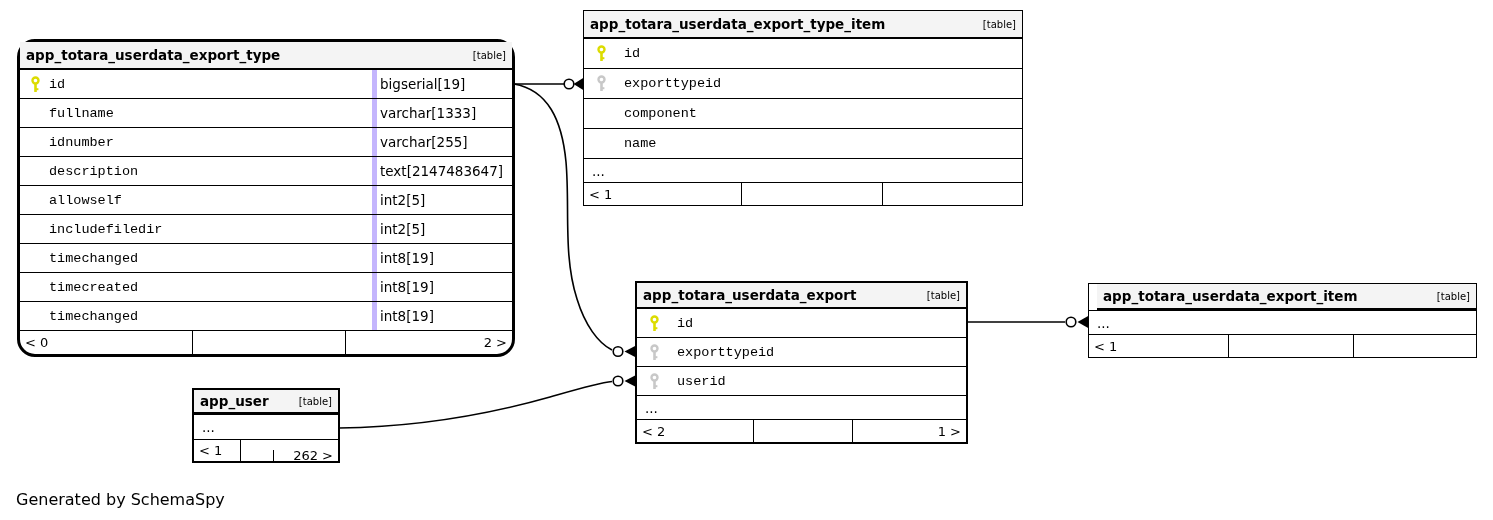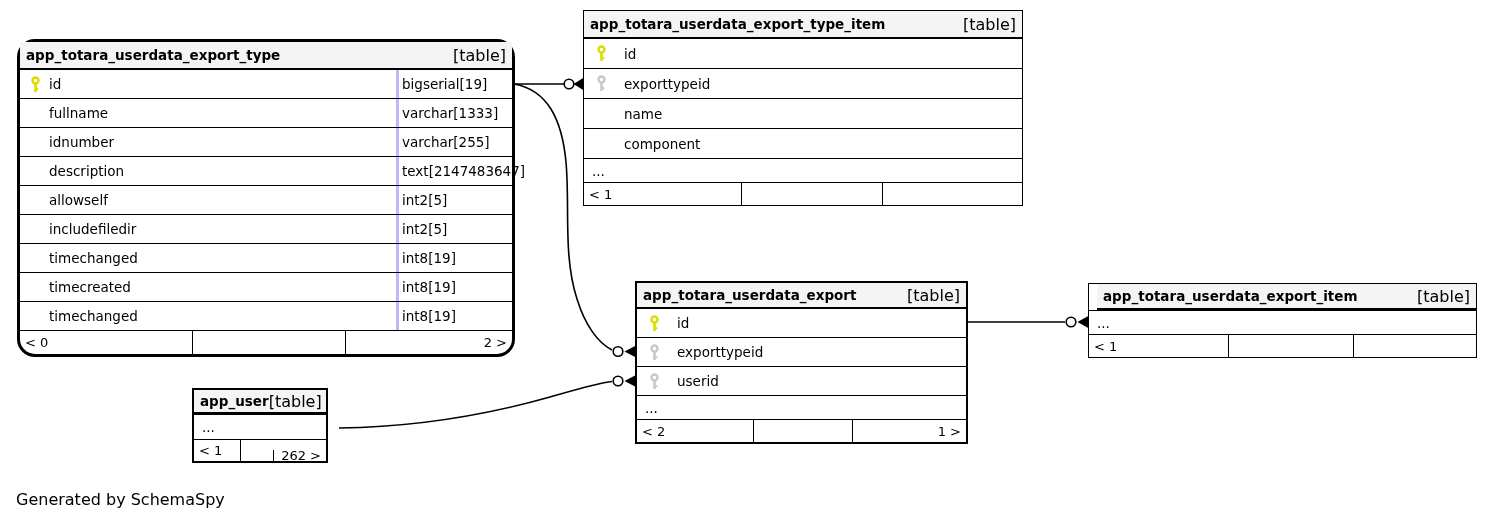--- a/index.html
+++ b/index.html
@@ -9,31 +9,31 @@
   }
   #wires{position:absolute;left:0;top:0;z-index:0;}
   .tbl{position:absolute;background:#fff;border:1px solid #000;z-index:1;box-sizing:border-box;}
   .tbl.b3{border-width:3px;}
   .tbl.b2{border-width:2px;}
   .hdr{
     background:var(--header-bg,#f4f4f4);border-bottom:2px solid #000;
     display:flex;justify-content:space-between;align-items:center;
     padding:0 6px;font-weight:bold;font-size:13.5px;
   }
-  .ttag{font-weight:normal;font-size:16px;}
+  .ttag{font-weight:normal;font-size:10px;}
   .tname{cursor:pointer;}
   .row{display:flex;align-items:center;font-size:13.5px;}
   .row + .row, .ell, .foot{border-top:1px solid #000;}
   .namecell{display:flex;align-items:center;height:100%;box-sizing:border-box;}
   .keyslot{width:11px;height:17px;margin-left:10px;flex:0 0 11px;}
   .keyslot.empty svg{visibility:hidden;}
-  .colname{margin-left:9px;white-space:nowrap;}
+  .colname{margin-left:9px;white-space:nowrap;font-family:Liberation Mono, monospace;}
   .t1 .colname{margin-left:8px;}
-  .typecell{border-left:3px solid #c4b5fd;height:100%;flex:1;display:flex;align-items:center;
-    padding-left:3px;box-sizing:border-box;white-space:nowrap;margin-left:24px;}
+  .typecell{border-left:5px solid #c4b5fd;height:100%;flex:1;display:flex;align-items:center;
+    padding-left:3px;box-sizing:border-box;white-space:nowrap;}
   .ell{display:flex;align-items:center;padding-left:8px;font-size:13.5px;}
   .foot{display:flex;font-size:13px;}
   .fcell{display:flex;align-items:center;box-sizing:border-box;padding:0 5px;white-space:nowrap;}
   .fcell + .fcell{border-left:1px solid #000;}
   .fcell.fr{justify-content:flex-end;}
   .key-pk circle{stroke:var(--pk-fill,#dcdc00);}
   .key-pk line{stroke:var(--pk-fill,#dcdc00);}
   .key-fk circle{stroke:var(--fk-fill,#c8c8c8);}
   .key-fk line{stroke:var(--fk-fill,#c8c8c8);}
   .gennote{position:absolute;left:16px;top:490px;font-size:16px;z-index:1;}
@@ -56,21 +56,21 @@
   .t3 .row{height:28px;}
   .t3 .ell{height:23px;}
   .t3 .foot{height:22px;}
   .t3 .f1{width:116px;} .t3 .f2{width:99px;} .t3 .f3{flex:1;}
   .t3 .keyslot{margin-left:12px;} .t3 .colname{margin-left:17px;}
   .t4{left:1088px;top:283px;width:389px;}
   .t4 .hdr{height:24px;margin-left:8px;}
   .t4 .ell{height:23px;}
   .t4 .foot{height:22px;}
   .t4 .f1{width:139px;} .t4 .f2{width:125px;} .t4 .f3{flex:1;}
-  .t5{left:192px;top:388px;width:136px;}
+  .t5{left:192px;top:388px;width:148px;}
   .t5 .hdr{height:22px;}
   .t5 .ell{height:24px;}
   .t5 .foot{height:21px;}
   .t5 .f1{width:46px;} .t5 .f2{width:33px;} .t5 .f3{flex:1;margin-top:10px;}
   .wire{stroke:var(--line,#000);stroke-width:1.6;fill:none;}
   .node{fill:#fff;stroke:var(--line,#000);stroke-width:1.6;}
   .arrow{fill:var(--line,#000);}
 </style>
 </head>
 <body>
@@ -200,27 +200,27 @@
               <circle cx="5.5" cy="4.5" r="3" fill="#fff" stroke-width="2.4"></circle>
               <line x1="5.5" y1="7.5" x2="5.5" y2="16" stroke-width="2.6"></line>
               <line x1="5.5" y1="13.2" x2="8.4" y2="13.2" stroke-width="2"></line>
             </svg></span>
           <span class="colname">exporttypeid</span>
         </div>
     </div>
     <div class="row">
       <div class="namecell">
           <span class="keyslot empty"><svg width="11" height="17"></svg></span>
+          <span class="colname">component</span>
+        </div>
+    </div>
+    <div class="row">
+      <div class="namecell">
+          <span class="keyslot empty"><svg width="11" height="17"></svg></span>
           <span class="colname">name</span>
-        </div>
-    </div>
-    <div class="row">
-      <div class="namecell">
-          <span class="keyslot empty"><svg width="11" height="17"></svg></span>
-          <span class="colname">component</span>
         </div>
     </div>
     <div class="ell">...</div>
     <div class="foot">
       <div class="fcell f1">&lt; 1</div>
       <div class="fcell f2"></div>
       <div class="fcell f3 fr"></div>
     </div>
   </div>
 

